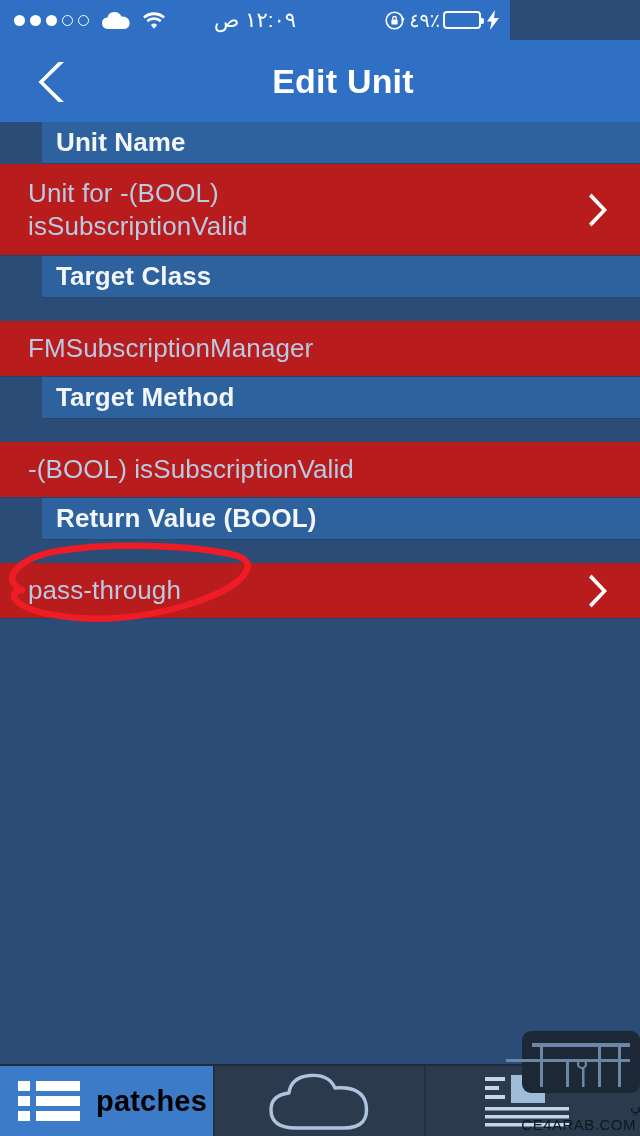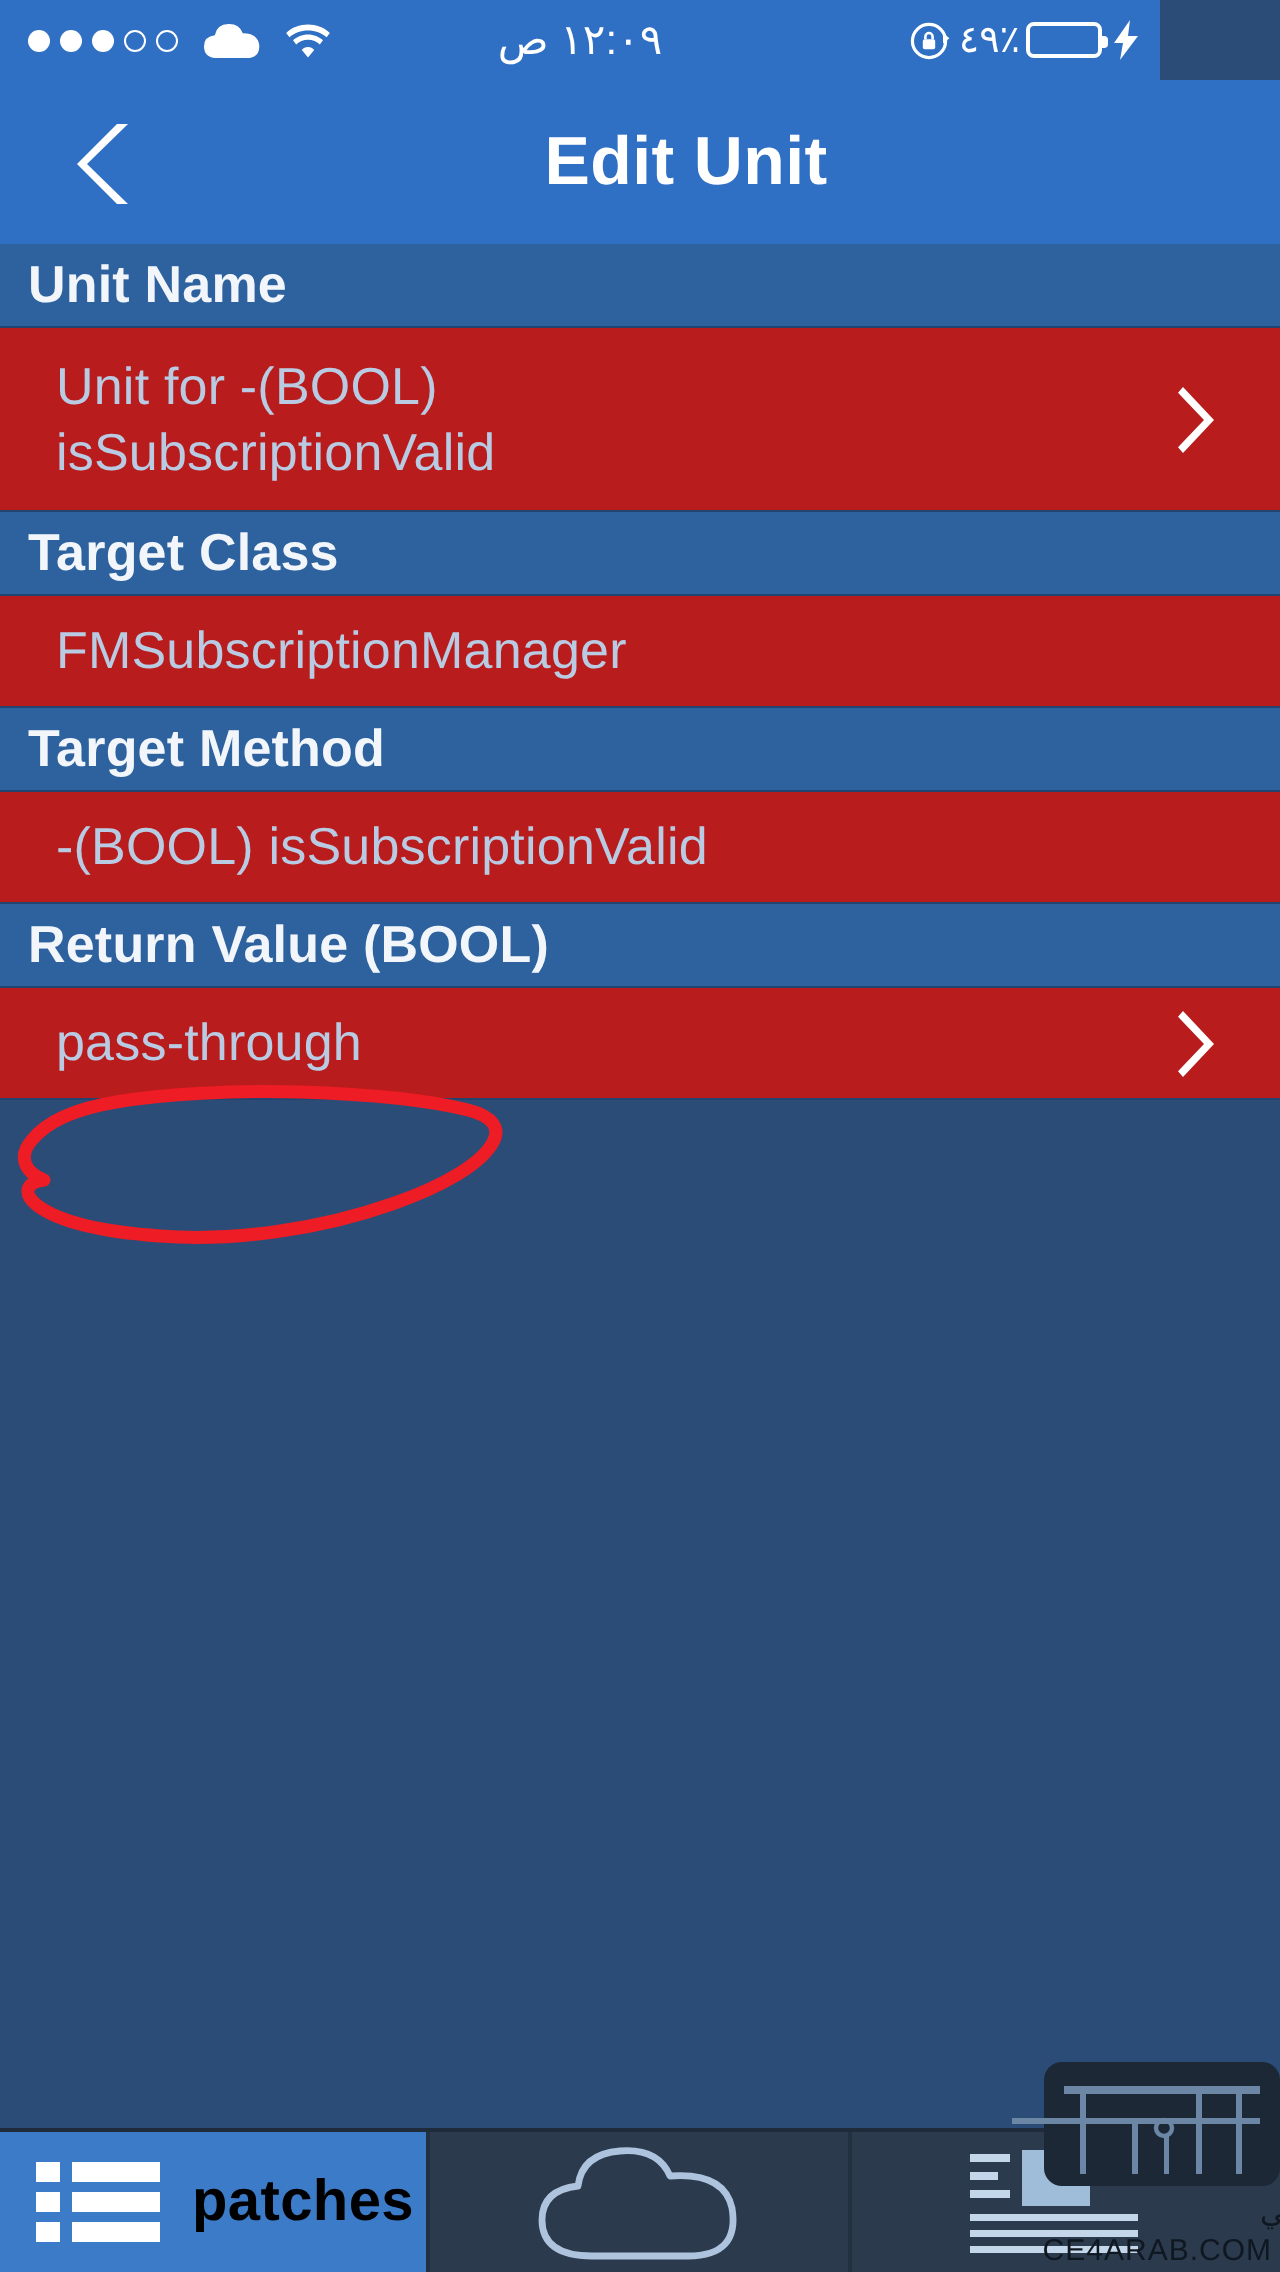--- a/index.html
+++ b/index.html
@@ -16,21 +16,21 @@
     width: 640px;
     height: 1136px;
     overflow: hidden;
     background: #2b4c76;
   }
 
   
   .status-bar {
     position: absolute;
     top: 0; left: 0;
-    width: 580px;
+    width: 510px;
     height: 40px;
     background: #2f6fc4;
     color: #ffffff;
   }
   .status-left {
     position: absolute;
     left: 14px; top: 0;
     height: 40px;
     display: flex;
     align-items: center;
@@ -138,31 +138,32 @@
     background: #2d629f;
     display: flex;
     align-items: center;
     padding: 0 14px;
     box-sizing: border-box;
     color: #f2f6fb;
     font-size: 26px;
     font-weight: bold;
     letter-spacing: 0.1px;
     border-bottom: 1px solid #22456f;
+    margin-left: 42px;
   }
   .cell {
     background: #b91c1c;
     display: flex;
     align-items: center;
     padding: 0 18px 0 28px;
     box-sizing: border-box;
     border-bottom: 1px solid #23446f;
     position: relative;
   }
-  .cell-h1 { height: 56px; }
+  .cell-h1 { height: 56px; margin-top: 23px; }
   .cell-h2 { height: 92px; }
   .cell-text {
     flex: 1;
     color: #b8cbe3;
     font-size: 26px;
     line-height: 33px;
     white-space: pre-line;
     letter-spacing: 0.1px;
   }
   .cell-chevron {

